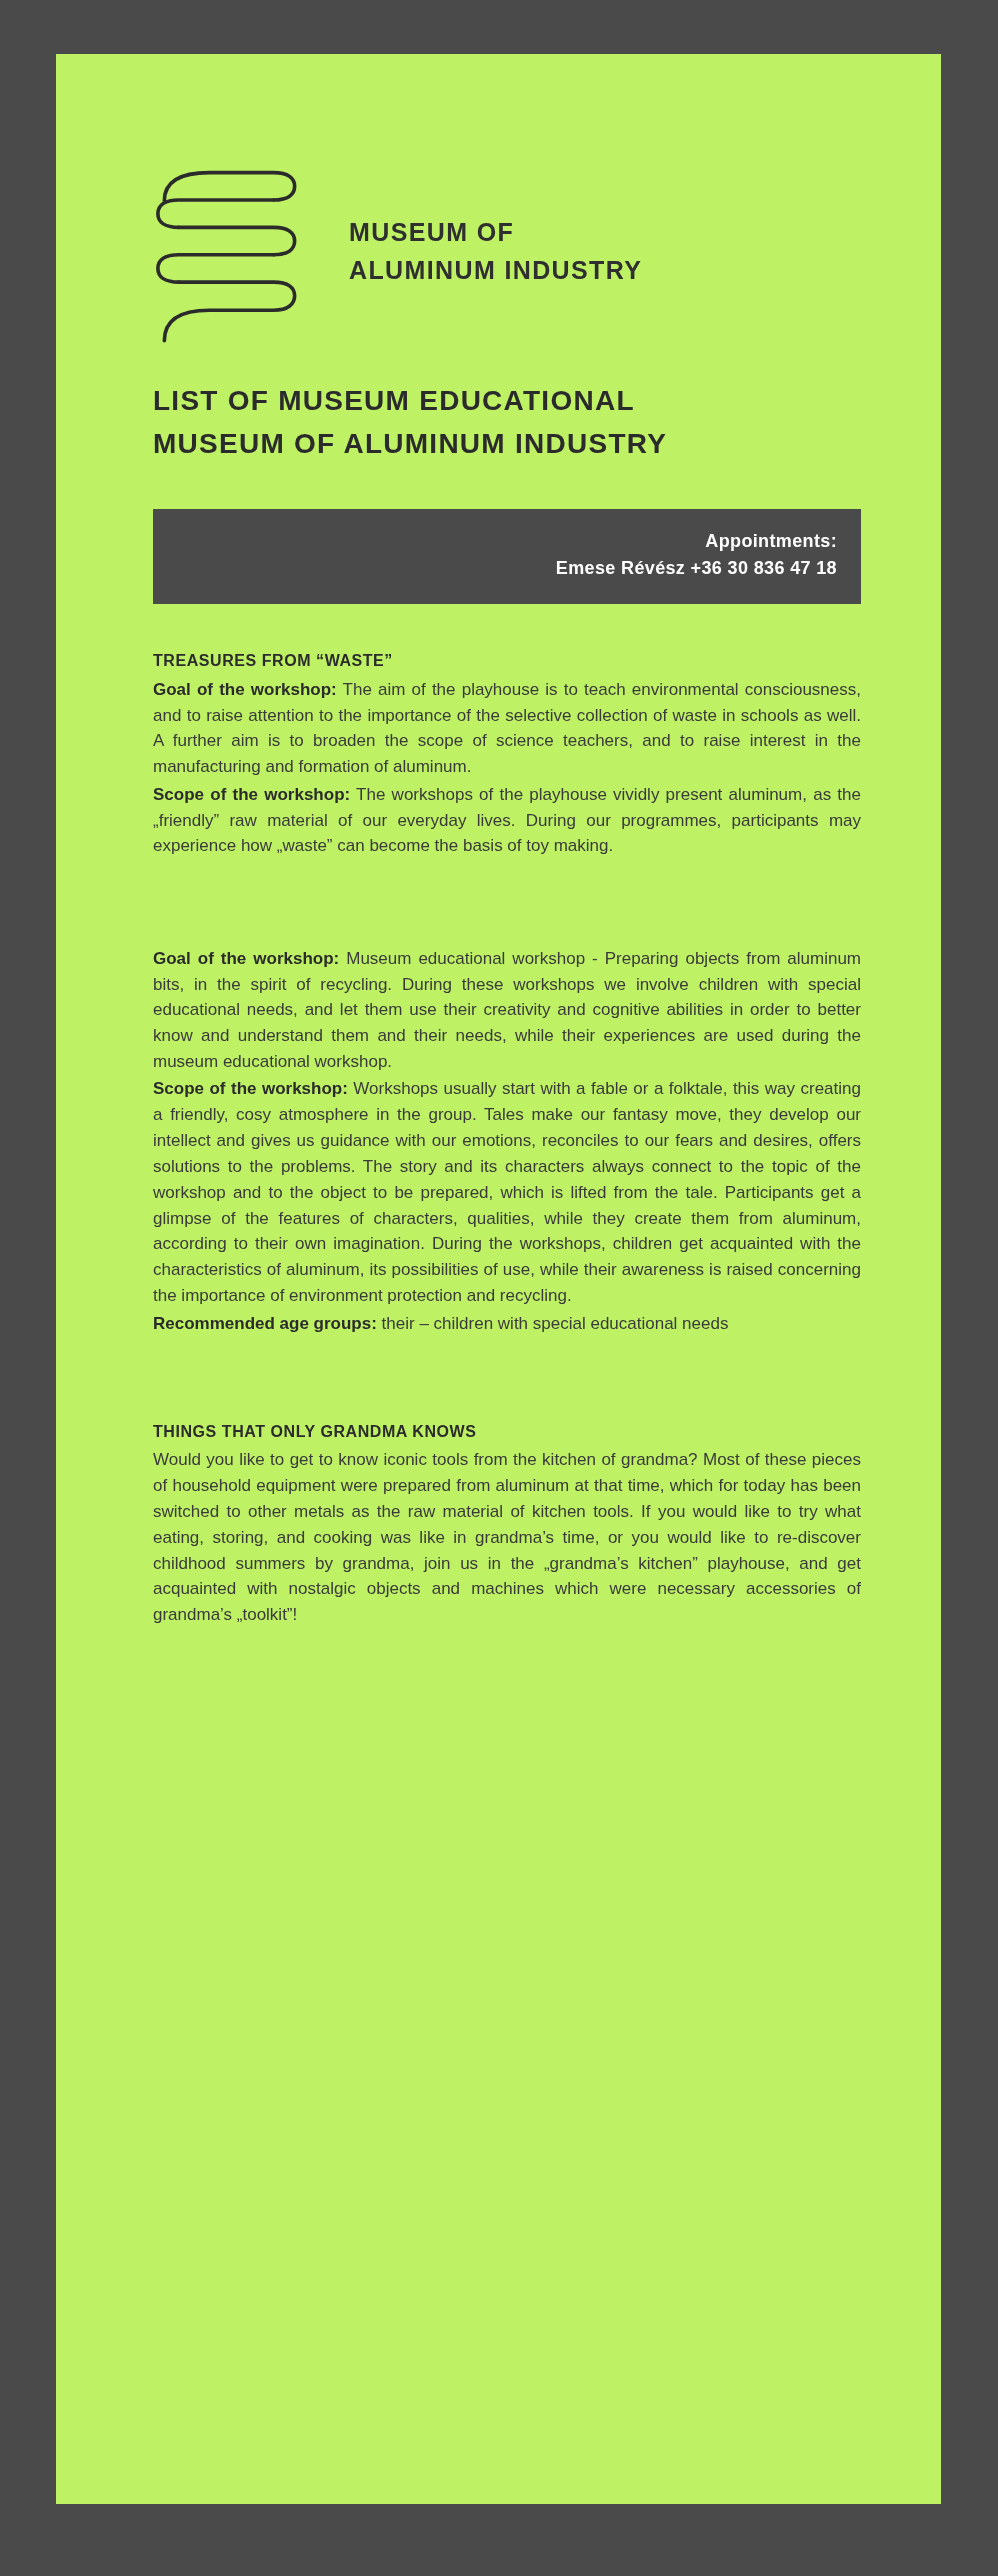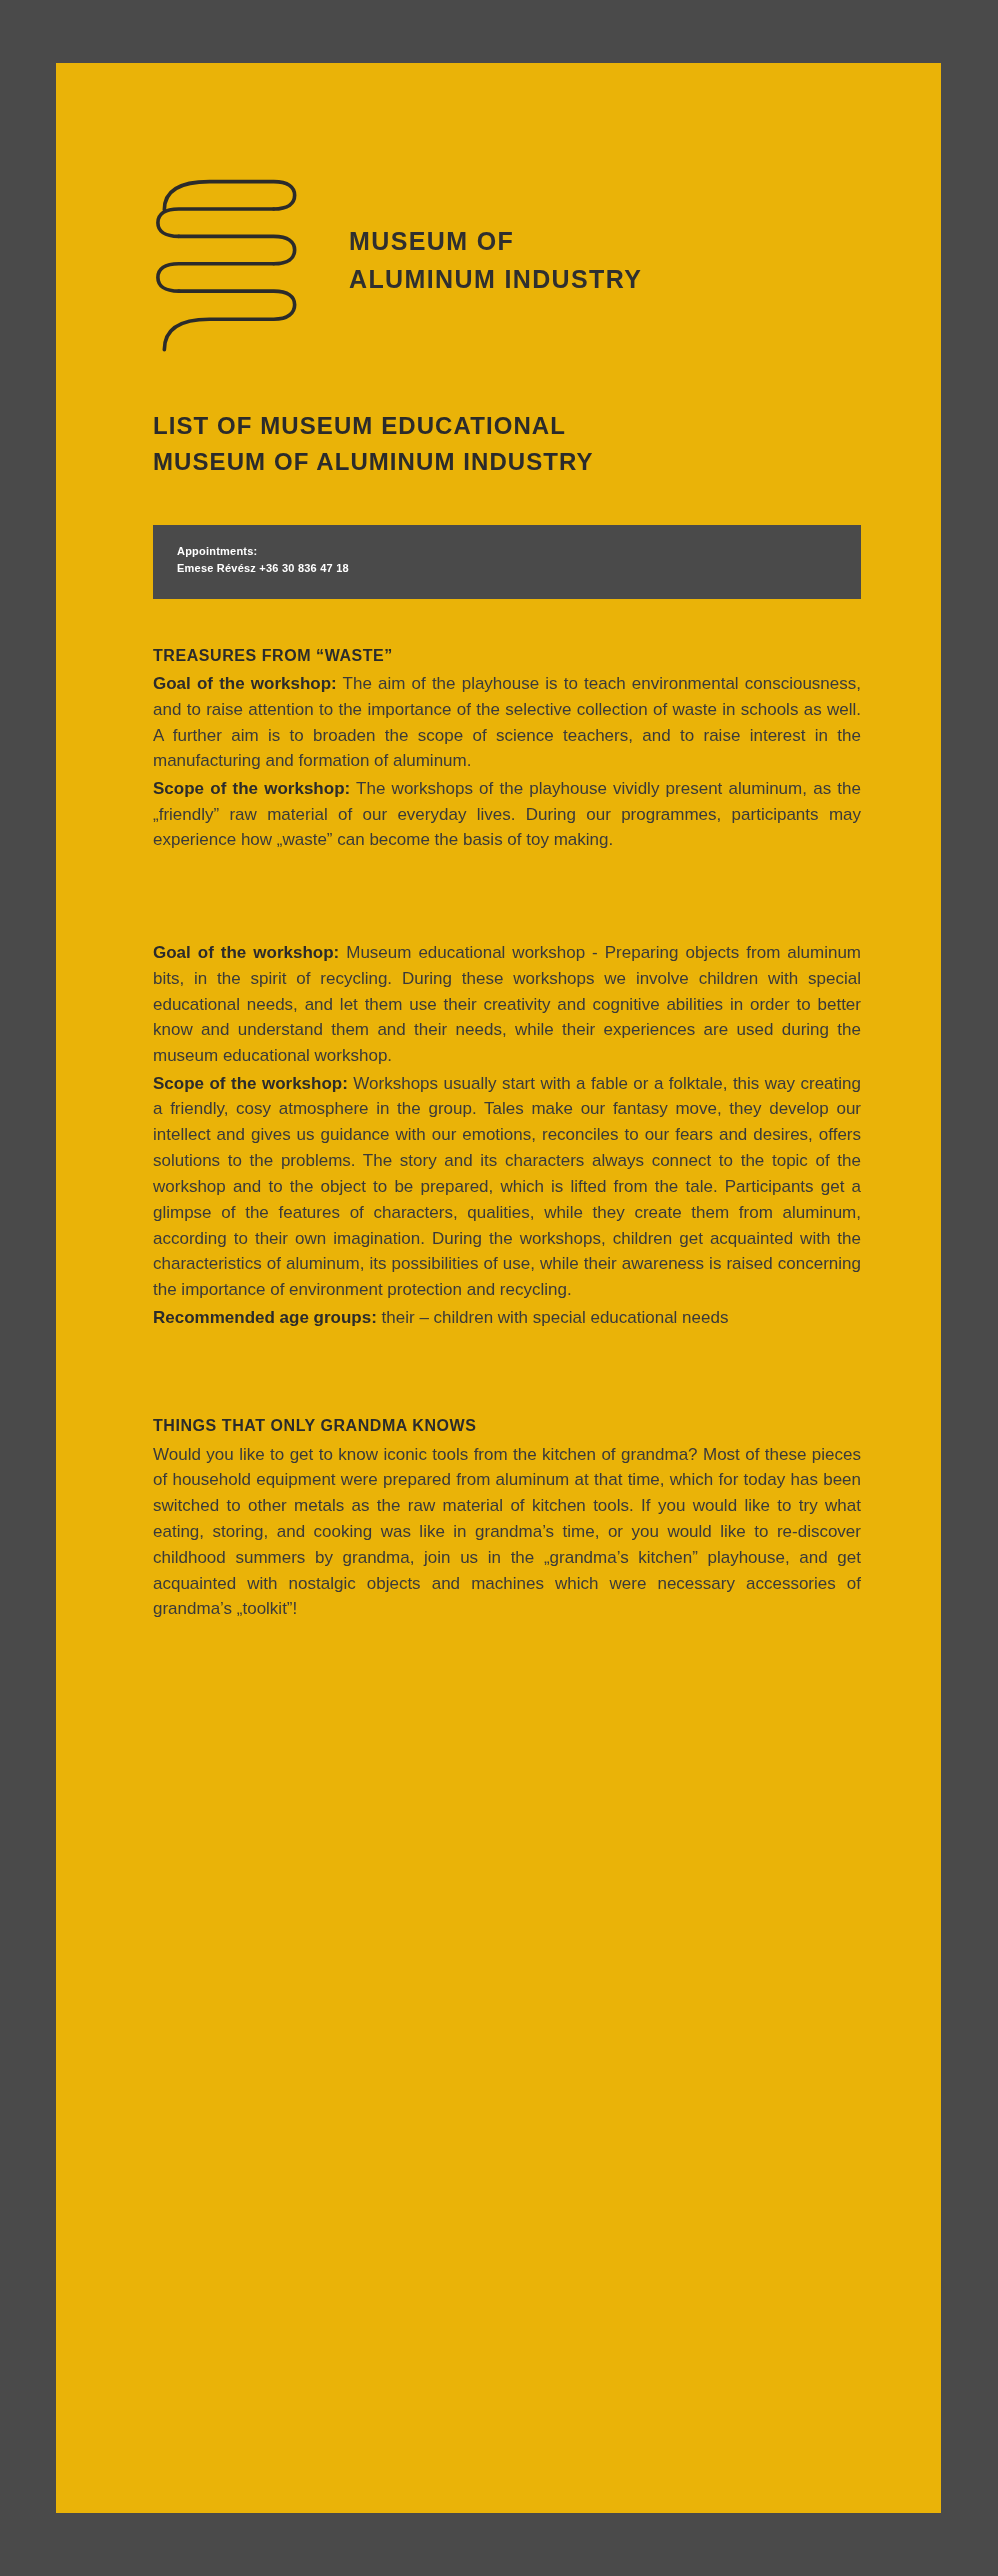--- a/index.html
+++ b/index.html
@@ -9,24 +9,24 @@
   }
   body {
     width: 999px;
     height: 2576px;
     font-family: "Liberation Sans", sans-serif;
     -webkit-font-smoothing: antialiased;
   }
   .page {
     position: absolute;
     left: 56px;
-    top: 63px;
+    top: 54px;
     width: 885px;
     height: 2450px;
-    background: #eab308;
+    background: #bef264;
     box-sizing: border-box;
     padding: 11px;
     overflow: hidden;
   }
   .inner {
     position: absolute;
     left: 97px;
     top: 97px;
     width: 708px;
   }
@@ -49,45 +49,46 @@
     color: #2f2f2f;
     font-weight: bold;
     letter-spacing: 0.055em;
     line-height: 1.5;
     font-size: 25px;
   }
   .logo-text .l1, .logo-text .l2 { display: block; white-space: nowrap; }
 
   
   .doc-title {
-    margin-top: 47px;
+    margin-top: 28px;
     color: #2b2b2b;
     font-weight: bold;
-    font-size: 24px;
+    font-size: 28px;
     letter-spacing: 0.045em;
     line-height: 1.52;
     text-transform: uppercase;
   }
   .doc-title span { display: block; }
 
   
   .appointments {
     margin-top: 44px;
     background: #4a4a4a;
     color: #ffffff;
     padding: 18.5px 24px 21px 24px;
     width: 708px;
     box-sizing: border-box;
   }
   .appointments .ap-line {
     display: block;
     font-weight: bold;
-    font-size: 11px;
+    font-size: 18px;
     letter-spacing: 0.02em;
     line-height: 1.55;
+    text-align: right;
   }
 
   
   .section { margin-top: 48px; }
   .section:first-of-type { margin-top: 43px; }
   .sec-head {
     color: #2b2b2b;
     font-weight: bold;
     font-size: 16px;
     letter-spacing: 0.035em;

